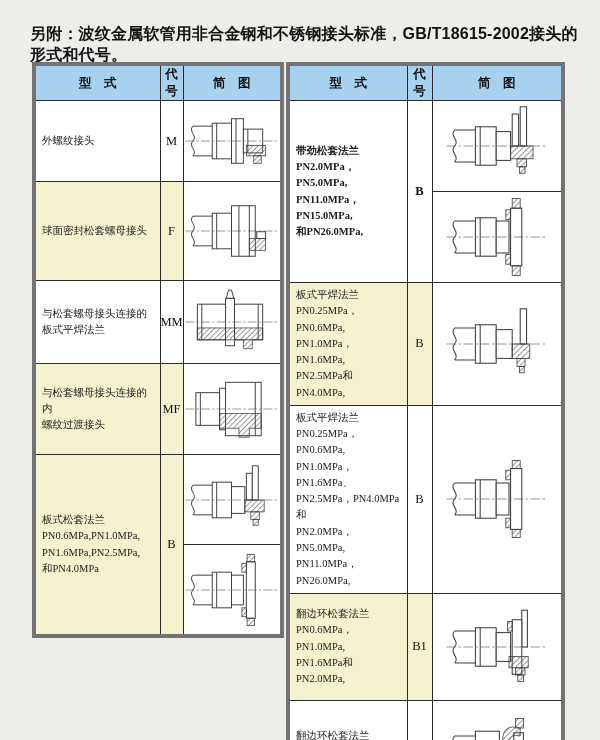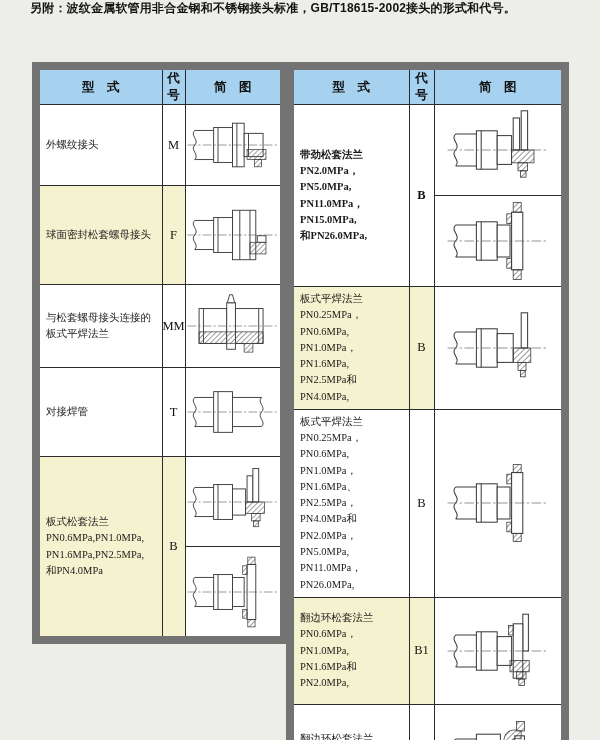--- a/index.html
+++ b/index.html
@@ -1,19 +1,19 @@
 <!DOCTYPE html>
 <html><head>
 <meta charset="utf-8">
 <style>
   html,body{margin:0;padding:0;}
   body{width:600px;height:740px;background:#edeeea;font-family:"Liberation Sans",sans-serif;}
   .page{position:relative;width:600px;height:740px;background:#edeeea;overflow:hidden;}
-  .title{position:absolute;left:30px;top:0;width:550px;font-size:12px;font-weight:bold;color:#121212;letter-spacing:0.2px;}
-  table.t{position:absolute;top:62px;border-collapse:collapse;table-layout:fixed;background:#ffffff;border:8px solid #737373;}
+  .title{position:absolute;left:30px;top:24px;width:550px;font-size:16px;font-weight:bold;color:#121212;letter-spacing:0.2px;}
+  table.t{position:absolute;top:62px;border-collapse:collapse;table-layout:fixed;background:#ffffff;border:4px solid #737373;}
   table.t-left{left:32px;width:248px;}
   table.t-right{left:286px;width:275px;}
   td{border:1px solid #2b2b2b;padding:0;vertical-align:middle;overflow:hidden;}
   tr.hdr td{background:#a6d2ef;text-align:center;font-weight:bold;font-size:12.5px;color:#111;font-family:"Liberation Serif","DejaVu Serif",serif;}
   td.type{padding:4px 6px;font-size:10.5px;line-height:1.55;white-space:pre-line;color:#1a1a1a;font-family:"Liberation Serif","DejaVu Serif",serif;}
   td.code{text-align:center;font-size:12.5px;color:#111;font-family:"Liberation Serif","DejaVu Serif",serif;}
   td.ylw{background:#f5f2cf;}
   td.diag{background:#ffffff;}
   .dwrap{display:flex;align-items:center;justify-content:center;width:100%;height:100%;}
   .half{display:flex;align-items:center;justify-content:center;width:100%;}
@@ -109,35 +109,38 @@
                 <rect x="68" y="26" width="38" height="48" stroke="#3c3c3c" stroke-width="1.3" fill="#ffffff"></rect>
                 <line x1="100" y1="26" x2="100" y2="74" stroke="#3c3c3c" stroke-width="1.3" fill="none"></line>
                 <rect x="56" y="18" width="12" height="64" stroke="#3c3c3c" stroke-width="1.3" fill="#ffffff"></rect>
                 <polygon points="57,18 60,7 64,7 67,18" stroke="#3c3c3c" stroke-width="1.3" fill="#ffffff"></polygon>
                 <path d="M18,58 H106 V74 H92 V86 H80 V74 H18 Z" fill="url(#h3)" stroke="#3c3c3c" stroke-width="1"></path>
                 <path d="M2,50 H128" stroke="#555" stroke-width="0.8" stroke-dasharray="12 3 3 3" fill="none"></path>
               </svg>
             </div>
           </td>
     </tr>
-    <tr class="r89">
-      <td class="type">对接焊管</td>
-      <td class="code">T</td>
-      <td class="diag">
-            <div class="dwrap">
-              <svg width="104" height="80" viewBox="0 0 130 100" xmlns="http://www.w3.org/2000/svg">
-                <defs>
-                  <pattern id="h5" width="5" height="5" patternUnits="userSpaceOnUse" patternTransform="rotate(45)">
-                    <line x1="0" y1="0" x2="0" y2="5" stroke="#4c4c4c" stroke-width="1.5"></line>
-                  </pattern>
-                </defs>
-                <path d="M12,30 H38 M12,70 H38 M12,30 c-7,7 7,13 0,20 c-7,7 7,13 0,20" stroke="#3c3c3c" stroke-width="1.3" fill="none"></path>
-                <rect x="38" y="22" width="26" height="56" stroke="#3c3c3c" stroke-width="1.3" fill="#ffffff"></rect>
-                <line x1="44" y1="22" x2="44" y2="78" stroke="#3c3c3c" stroke-width="1.3" fill="none"></line>
-                <path d="M64,30 H104 M64,70 H104 M104,30 c-7,7 7,13 0,20 c-7,7 7,13 0,20" stroke="#3c3c3c" stroke-width="1.3" fill="none"></path>
+    <tr class="r91">
+      <td class="type ylw">与松套螺母接头连接的内
+螺纹过渡接头</td>
+      <td class="code ylw">MF</td>
+      <td class="diag">
+            <div class="dwrap">
+              <svg width="104" height="80" viewBox="0 0 130 100" xmlns="http://www.w3.org/2000/svg">
+                <defs>
+                  <pattern id="h4" width="5" height="5" patternUnits="userSpaceOnUse" patternTransform="rotate(45)">
+                    <line x1="0" y1="0" x2="0" y2="5" stroke="#4c4c4c" stroke-width="1.5"></line>
+                  </pattern>
+                </defs>
+                <rect x="16" y="28" width="32" height="44" stroke="#3c3c3c" stroke-width="1.3" fill="#ffffff"></rect>
+                <line x1="22" y1="28" x2="22" y2="72" stroke="#3c3c3c" stroke-width="1.3" fill="none"></line>
+                <rect x="48" y="22" width="8" height="56" stroke="#3c3c3c" stroke-width="1.3" fill="#ffffff"></rect>
+                <rect x="56" y="14" width="48" height="72" stroke="#3c3c3c" stroke-width="1.3" fill="#ffffff"></rect>
+                <line x1="96" y1="14" x2="96" y2="86" stroke="#3c3c3c" stroke-width="1.3" fill="none"></line>
+                <path d="M48,56 H104 V76 H88 V88 H74 V76 H48 Z" fill="url(#h4)" stroke="#3c3c3c" stroke-width="1"></path>
                 <path d="M2,50 H128" stroke="#555" stroke-width="0.8" stroke-dasharray="12 3 3 3" fill="none"></path>
               </svg>
             </div>
           </td>
     </tr>
     <tr class="r180">
       <td class="type ylw">板式松套法兰
 PN0.6MPa,PN1.0MPa,
 PN1.6MPa,PN2.5MPa,
 和PN4.0MPa</td>

